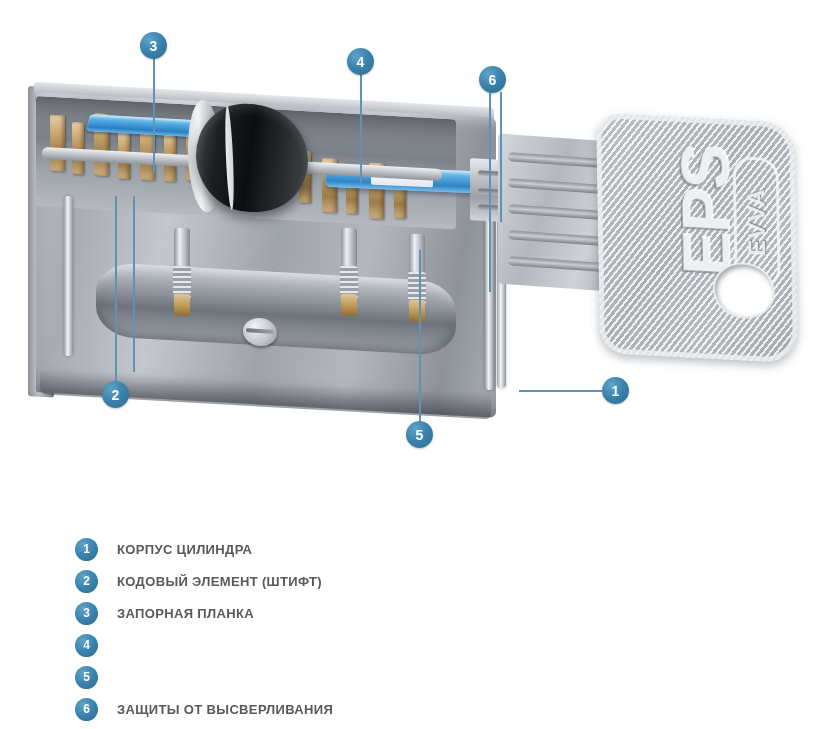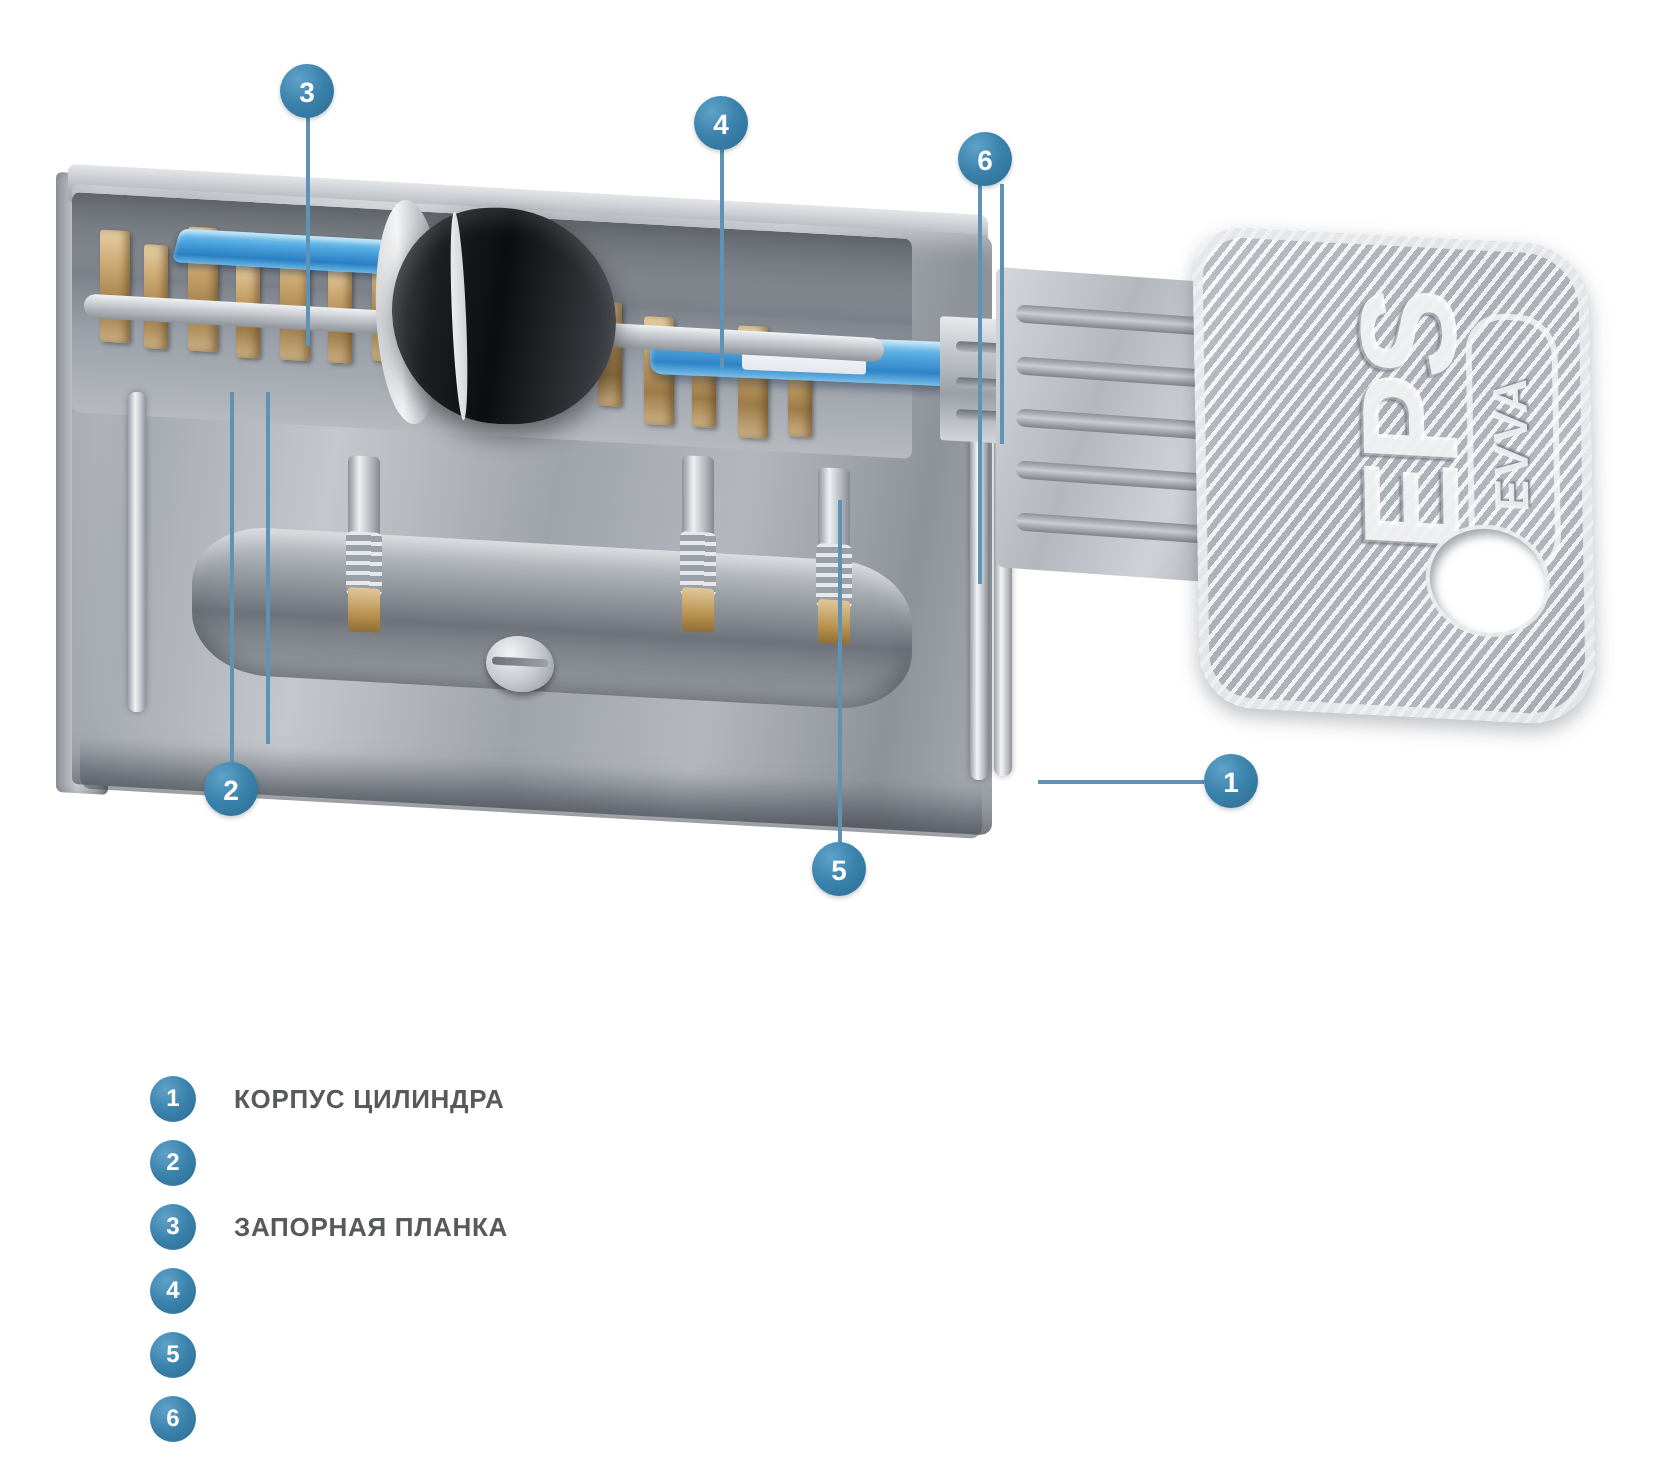--- a/index.html
+++ b/index.html
@@ -380,20 +380,21 @@
     <div class="legend-row">
       <div class="legend-badge">
         <span>1</span>
       </div>
       <div class="legend-label">КОРПУС ЦИЛИНДРА</div>
     </div>
     <div class="legend-row">
       <div class="legend-badge">
         <span>2</span>
       </div>
+      <div class="legend-label">КОДОВЫЙ ЭЛЕМЕНТ (ШТИФТ)</div>
     </div>
     <div class="legend-row">
       <div class="legend-badge">
         <span>3</span>
       </div>
       <div class="legend-label">ЗАПОРНАЯ ПЛАНКА</div>
     </div>
     <div class="legend-row">
       <div class="legend-badge">
         <span>4</span>
@@ -401,16 +402,17 @@
     </div>
     <div class="legend-row">
       <div class="legend-badge">
         <span>5</span>
       </div>
     </div>
     <div class="legend-row">
       <div class="legend-badge">
         <span>6</span>
       </div>
+      <div class="legend-label">ЗАЩИТЫ ОТ ВЫСВЕРЛИВАНИЯ</div>
     </div>
   </div>
 
 </div>
 
 </body></html>

